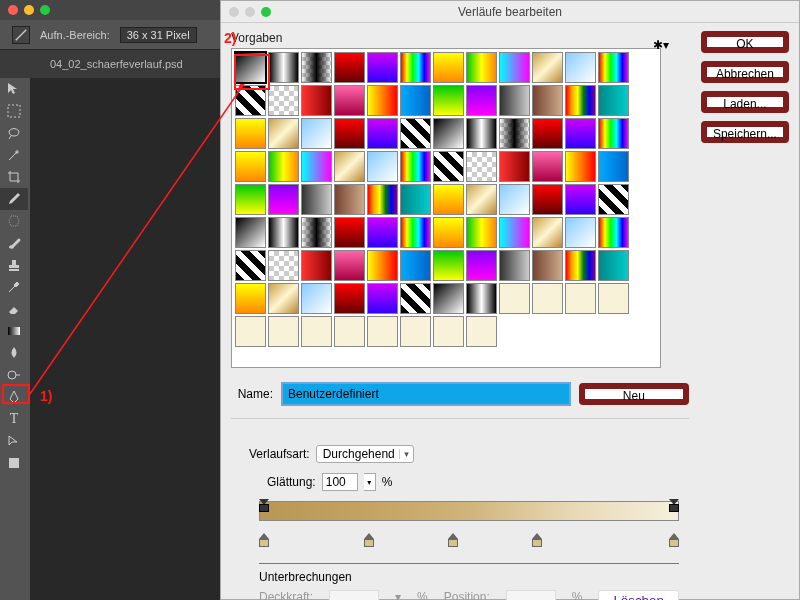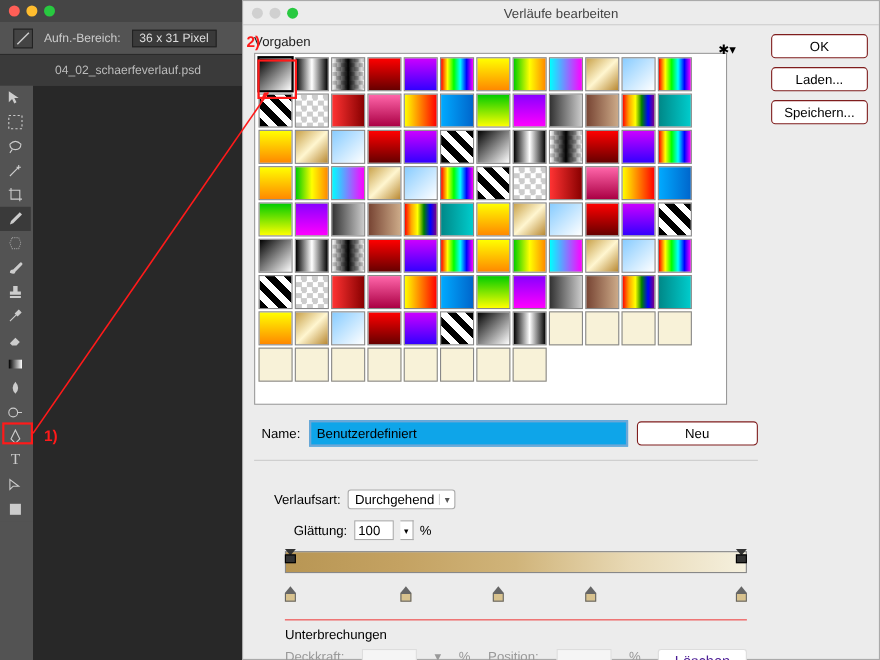--- a/index.html
+++ b/index.html
@@ -32,21 +32,21 @@
     .dialog { position: absolute; left: 220px; top: 0; width: 580px; height: 600px; background: #ececec; border: 1px solid #aaa; }
     .dlg-titlebar { height: 22px; display: flex; align-items: center; position: relative; border-bottom: 1px solid #ccc; }
     .dlg-traffic { display: flex; gap: 6px; padding-left: 8px; }
     .dlg-traffic .traffic { width: 10px; height: 10px; }
     .dlg-traffic .tl-red, .dlg-traffic .tl-yel { background: #d0d0d0; }
     .dlg-title { position: absolute; left: 0; right: 0; text-align: center; font-size: 12px; color: #444; }
     
     .dlg-body { padding: 8px 10px; display: flex; gap: 12px; }
     .dlg-left { flex: 1; }
     .dlg-right { width: 110px; display: flex; flex-direction: column; gap: 8px; }
-    .mac-btn { background: #fff; border: 1px solid #7f1d1d; border-radius: 4px; height: 22px; font-size: 12px; cursor: pointer; }
+    .mac-btn { background: #fff; border: 6px solid #7f1d1d; border-radius: 4px; height: 22px; font-size: 12px; cursor: pointer; }
     
     .presets-label { font-size: 12px; color: #222; margin-bottom: 3px; display: block; }
     .gear { position: absolute; right: 130px; top: 37px; font-size: 12px; cursor: pointer; }
     .preset-grid { background: #fff; border: 1px solid #999; width: 430px; height: 320px; overflow: auto; padding: 3px; }
     .grid-inner { display: flex; flex-wrap: wrap; gap: 2px; width: 400px; }
     .swatch { width: 31px; height: 31px; border: 1px solid #888; cursor: pointer; }
     .swatch.sel { outline: 2px solid #000; outline-offset: -1px; }
     
     .name-row { margin-top: 14px; display: flex; align-items: center; gap: 8px; }
     .name-row label { font-size: 12px; width: 42px; text-align: right; }
@@ -391,20 +391,21 @@
             <input disabled="" style="">
             <span>%</span>
             <button class="del-btn">Löschen</button>
           </div>
         </div>
       </div>
     </div>
 
     <div class="dlg-right">
       <button class="mac-btn">OK</button>
+      <button class="mac-btn">Abbrechen</button>
       <button class="mac-btn">Laden...</button>
       <button class="mac-btn">Speichern...</button>
     </div>
   </div>
 </div>
 
 <div class="anno-box" style="left:2px; top:384px; width:28px; height:20px;"></div>
 <span class="anno" style="left:40px; top:388px;">1)</span>
 <div class="anno-box" style="left:234px; top:54px; width:36px; height:36px;"></div>
 <span class="anno" style="left:224px; top:30px;">2)</span>

